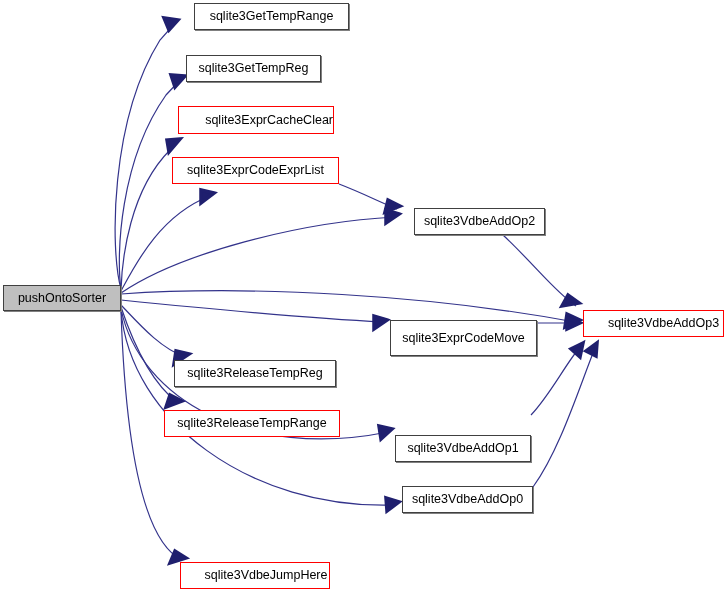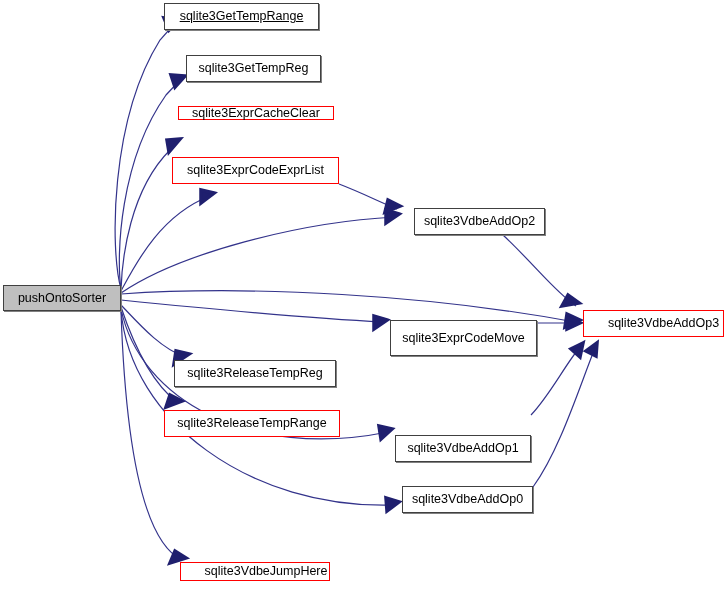--- a/index.html
+++ b/index.html
@@ -128,27 +128,27 @@
       <g>
         <path d="M 533,487 C 560,450 580,385 595,348" fill="none" stroke="#33338b" stroke-width="1.2"></path>
         <path d="M 597,343 l -11,8 l 10,5 z" fill="#1f1f6e" stroke="#1f1f6e" stroke-width="3.5" stroke-linejoin="miter"></path>
       </g>
     </svg>
 
   <div id="node-layer">
       <div class="node root" style="left: 3px; top: 285px; width: 118px; height: 26px;">
         <span class="node-label">pushOntoSorter</span>
       </div>
-      <div class="node black" style="left: 164px; top: 3px; width: 155px; height: 27px; text-decoration: underline;">
+      <div class="node black" style="left: 194px; top: 3px; width: 155px; height: 27px;">
         <span class="node-label">sqlite3GetTempRange</span>
       </div>
       <div class="node black" style="left: 186px; top: 55px; width: 135px; height: 27px;">
         <span class="node-label">sqlite3GetTempReg</span>
       </div>
-      <div class="node red" style="left: 178px; top: 106px; width: 156px; height: 14px;">
+      <div class="node red" style="left: 178px; top: 106px; width: 156px; height: 28px; justify-content: flex-end;">
         <span class="node-label">sqlite3ExprCacheClear</span>
       </div>
       <div class="node red" style="left: 172px; top: 157px; width: 167px; height: 27px;">
         <span class="node-label">sqlite3ExprCodeExprList</span>
       </div>
       <div class="node black" style="left: 402px; top: 208px; width: 131px; height: 27px; margin-left: 12px;">
         <span class="node-label">sqlite3VdbeAddOp2</span>
       </div>
       <div class="node black" style="left: 390px; top: 320px; width: 147px; height: 36px;">
         <span class="node-label">sqlite3ExprCodeMove</span>
@@ -161,18 +161,18 @@
       </div>
       <div class="node red" style="left: 164px; top: 410px; width: 176px; height: 27px;">
         <span class="node-label">sqlite3ReleaseTempRange</span>
       </div>
       <div class="node black" style="left: 395px; top: 435px; width: 136px; height: 27px;">
         <span class="node-label">sqlite3VdbeAddOp1</span>
       </div>
       <div class="node black" style="left: 402px; top: 486px; width: 131px; height: 27px;">
         <span class="node-label">sqlite3VdbeAddOp0</span>
       </div>
-      <div class="node red" style="left: 180px; top: 562px; width: 150px; height: 19px; padding-left: 22px;">
+      <div class="node red" style="left: 180px; top: 562px; width: 150px; height: 27px; padding-left: 22px;">
         <span class="node-label">sqlite3VdbeJumpHere</span>
       </div>
     </div>
 
 </div>
 
 </body></html>

